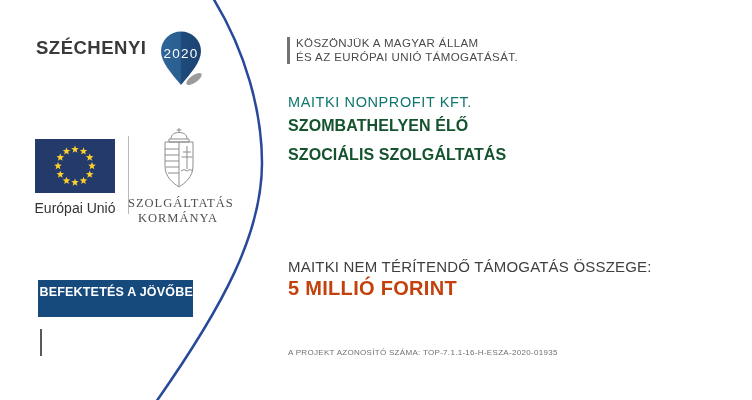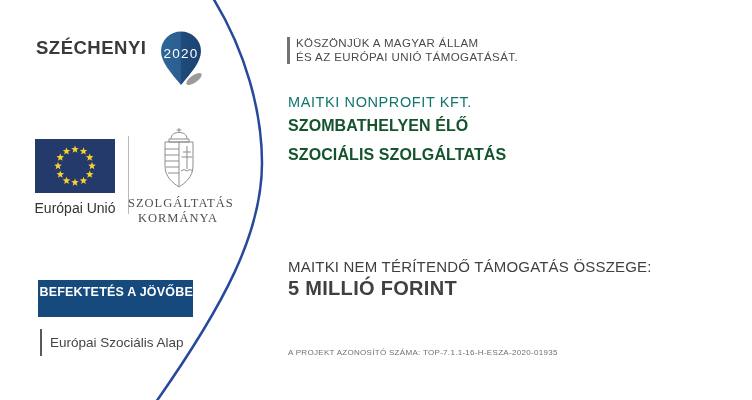--- a/index.html
+++ b/index.html
@@ -59,21 +59,21 @@
     left:288px;top:94px;font-size:14.5px;color:#0f766e;letter-spacing:0.6px;
   }
   .headline{
     left:288px;top:112px;font-size:16px;font-weight:bold;color:#14532d;
     line-height:28.5px;letter-spacing:0.1px;
   }
   .support-label{
     left:288px;top:258px;font-size:15px;color:#3f3f41;letter-spacing:0.2px;
   }
   .support-amount{
-    left:288px;top:277px;font-size:20px;font-weight:bold;color:#404040;
+    left:288px;top:277px;font-size:20px;font-weight:bold;color:#c2410c;
     letter-spacing:0.3px;
   }
   .project-id{
     left:288px;top:348px;font-size:8px;color:#707072;letter-spacing:0.3px;
   }
 </style>
 </head>
 <body>
 
 <div id="canvas">
@@ -141,21 +141,20 @@
       <line x1="23.5" y1="30" x2="34.5" y2="30"></line>
       <path d="M23,44 q3,-3 6,0 q3,-3 6,0"></path>
     </svg>
   </div>
   <div class="abs gov-line gov1">SZOLGÁLTATÁS</div>
   <div class="abs gov-line gov2">KORMÁNYA</div>
 
   <div class="abs badge">BEFEKTETÉS A JÖVŐBE</div>
 
   <div class="abs fund-bar"></div>
-  <div class="abs fund-label">Európai Szociális Alap</div>
 
   <div class="abs thanks-bar"></div>
   <div class="abs thanks">
     <div>KÖSZÖNJÜK A MAGYAR ÁLLAM</div>
     <div>ÉS AZ EURÓPAI UNIÓ TÁMOGATÁSÁT.</div>
   </div>
 
   <div class="abs org">MAITKI NONPROFIT KFT.</div>
 
   <div class="abs headline">

